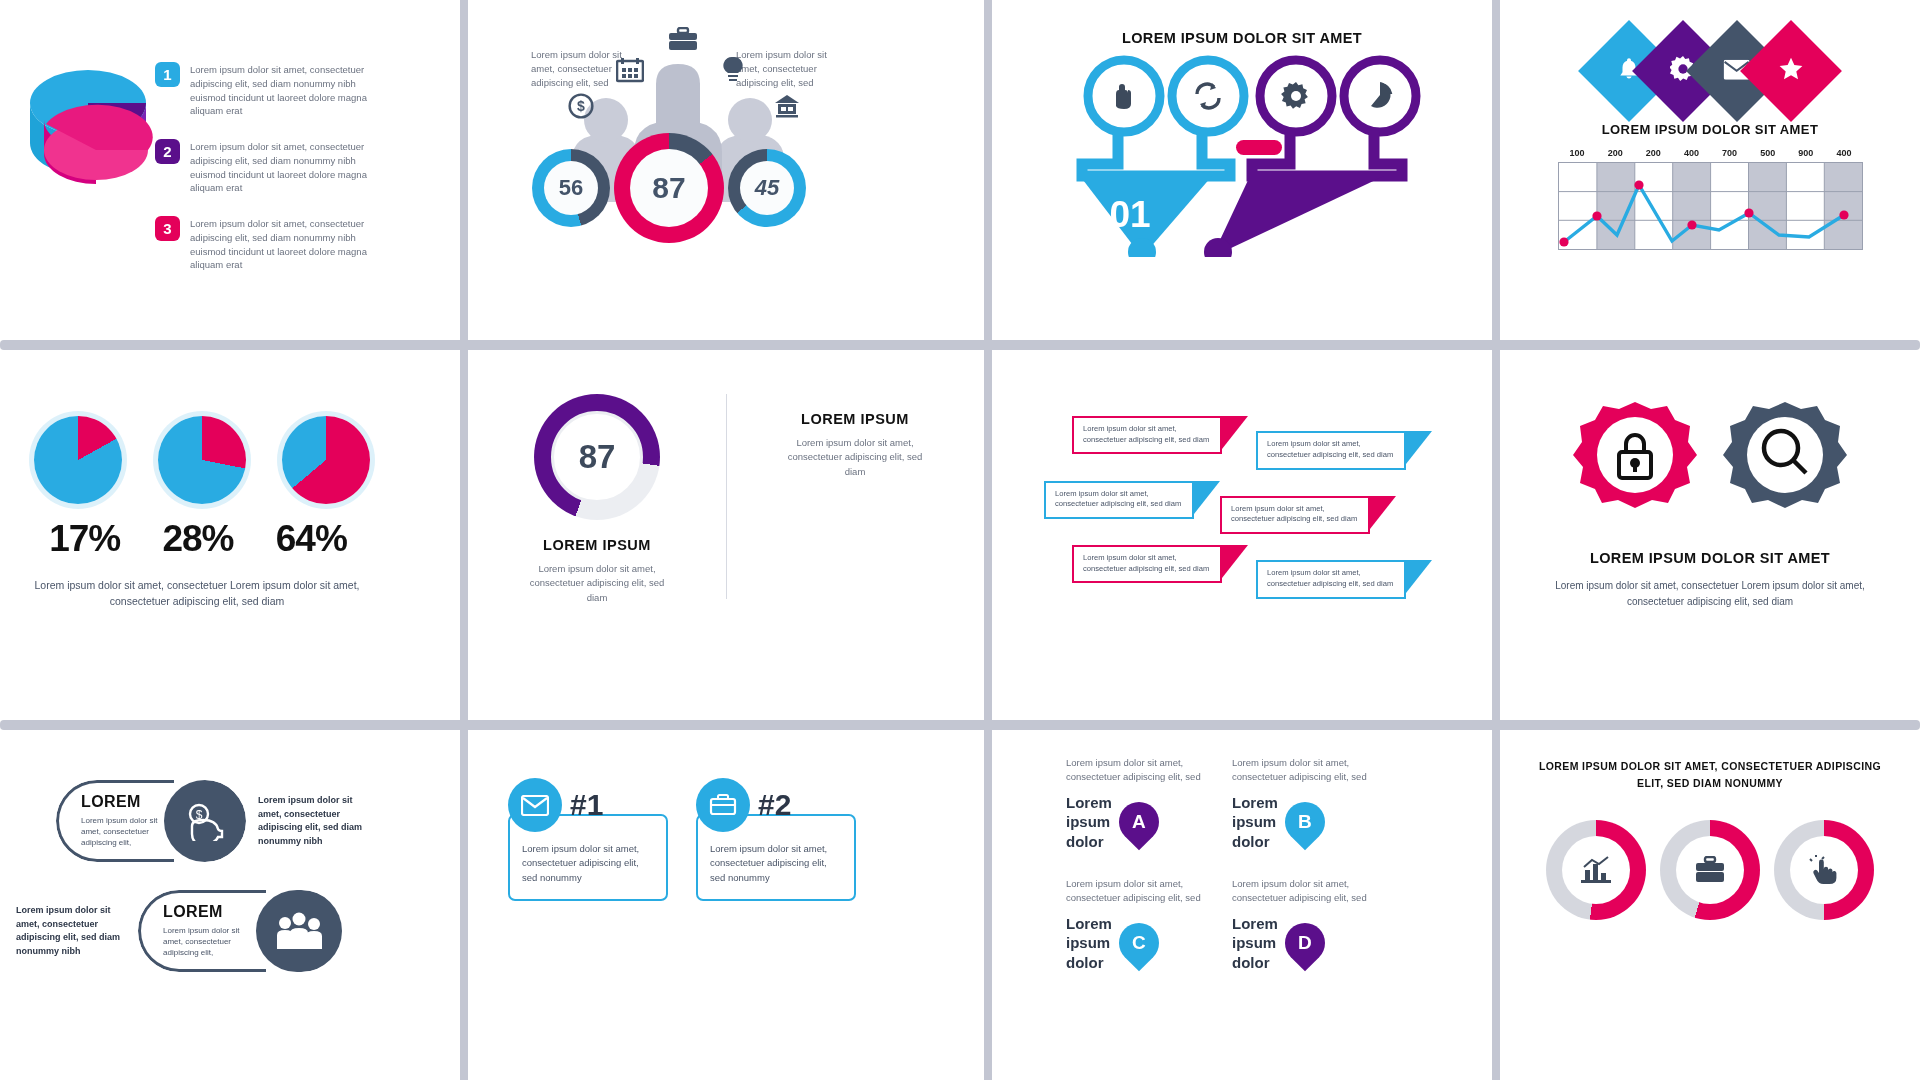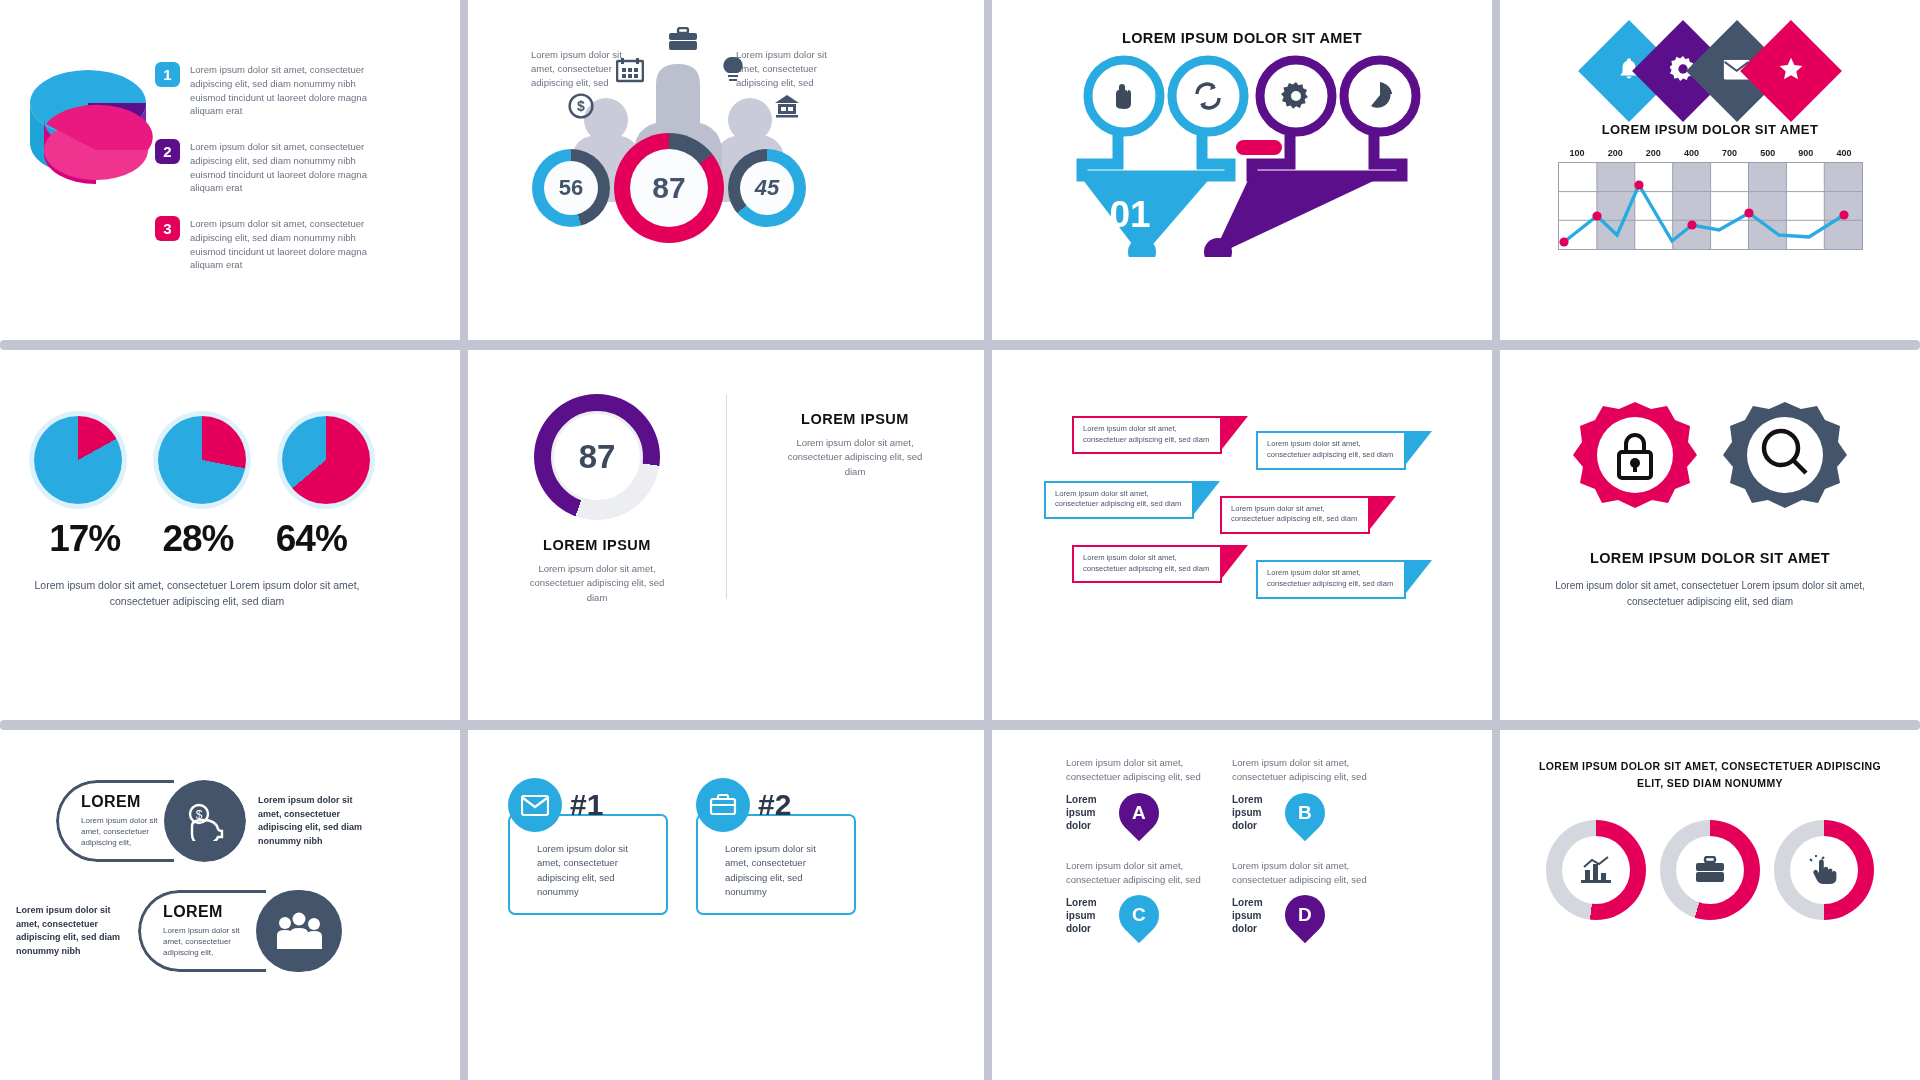--- a/index.html
+++ b/index.html
@@ -110,28 +110,28 @@
   .side-t { font-size:9px; font-weight:bold; color:#2d3748; line-height:1.5; }
 
   
   .numcards { position:absolute; left:40px; top:48px; display:flex; gap:28px; }
   .ncard { width:160px; }
   .ncard-top { display:flex; align-items:center; gap:8px; }
   .ncirc { width:54px; height:54px; border-radius:50%; background:#29abe2;
      display:flex; align-items:center; justify-content:center; }
   .nhash { font-size:30px; font-weight:bold; color:#2d3748; }
   .nbox { margin-top:-18px; border:2px solid #29abe2; border-radius:7px;
-     padding:26px 27px 14px; font-size:9.5px; color:#4a5568; line-height:1.5; }
+     padding:26px 12px 14px; font-size:9.5px; color:#4a5568; line-height:1.5; }
 
   
   .abcd { position:absolute; left:74px; top:26px; width:310px;
      display:grid; grid-template-columns:1fr 1fr; gap:26px 22px; }
   .ab-txt { font-size:9.5px; color:#6b7280; line-height:1.5; }
   .ab-row { display:flex; align-items:center; gap:7px; margin-top:8px; }
-  .ab-lbl { font-size:10px; font-weight:bold; color:#2d3748; line-height:1.3; width:46px; }
+  .ab-lbl { font-size:15px; font-weight:bold; color:#2d3748; line-height:1.3; width:46px; }
   .ab-drop { width:40px; height:40px; border-radius:50% 50% 50% 0;
      transform:rotate(-45deg); display:flex; align-items:center; justify-content:center; }
   .ab-drop span { transform:rotate(45deg); color:#fff; font-size:19px; font-weight:bold; }
 
   
   .p12-title { position:absolute; top:28px; left:26px; right:26px;
      font-size:10.5px; line-height:1.6; }
   .p12-row { position:absolute; top:90px; left:0; right:0;
      display:flex; justify-content:center; gap:14px; }
   .p12-d { width:100px; height:100px; border-radius:50%;

